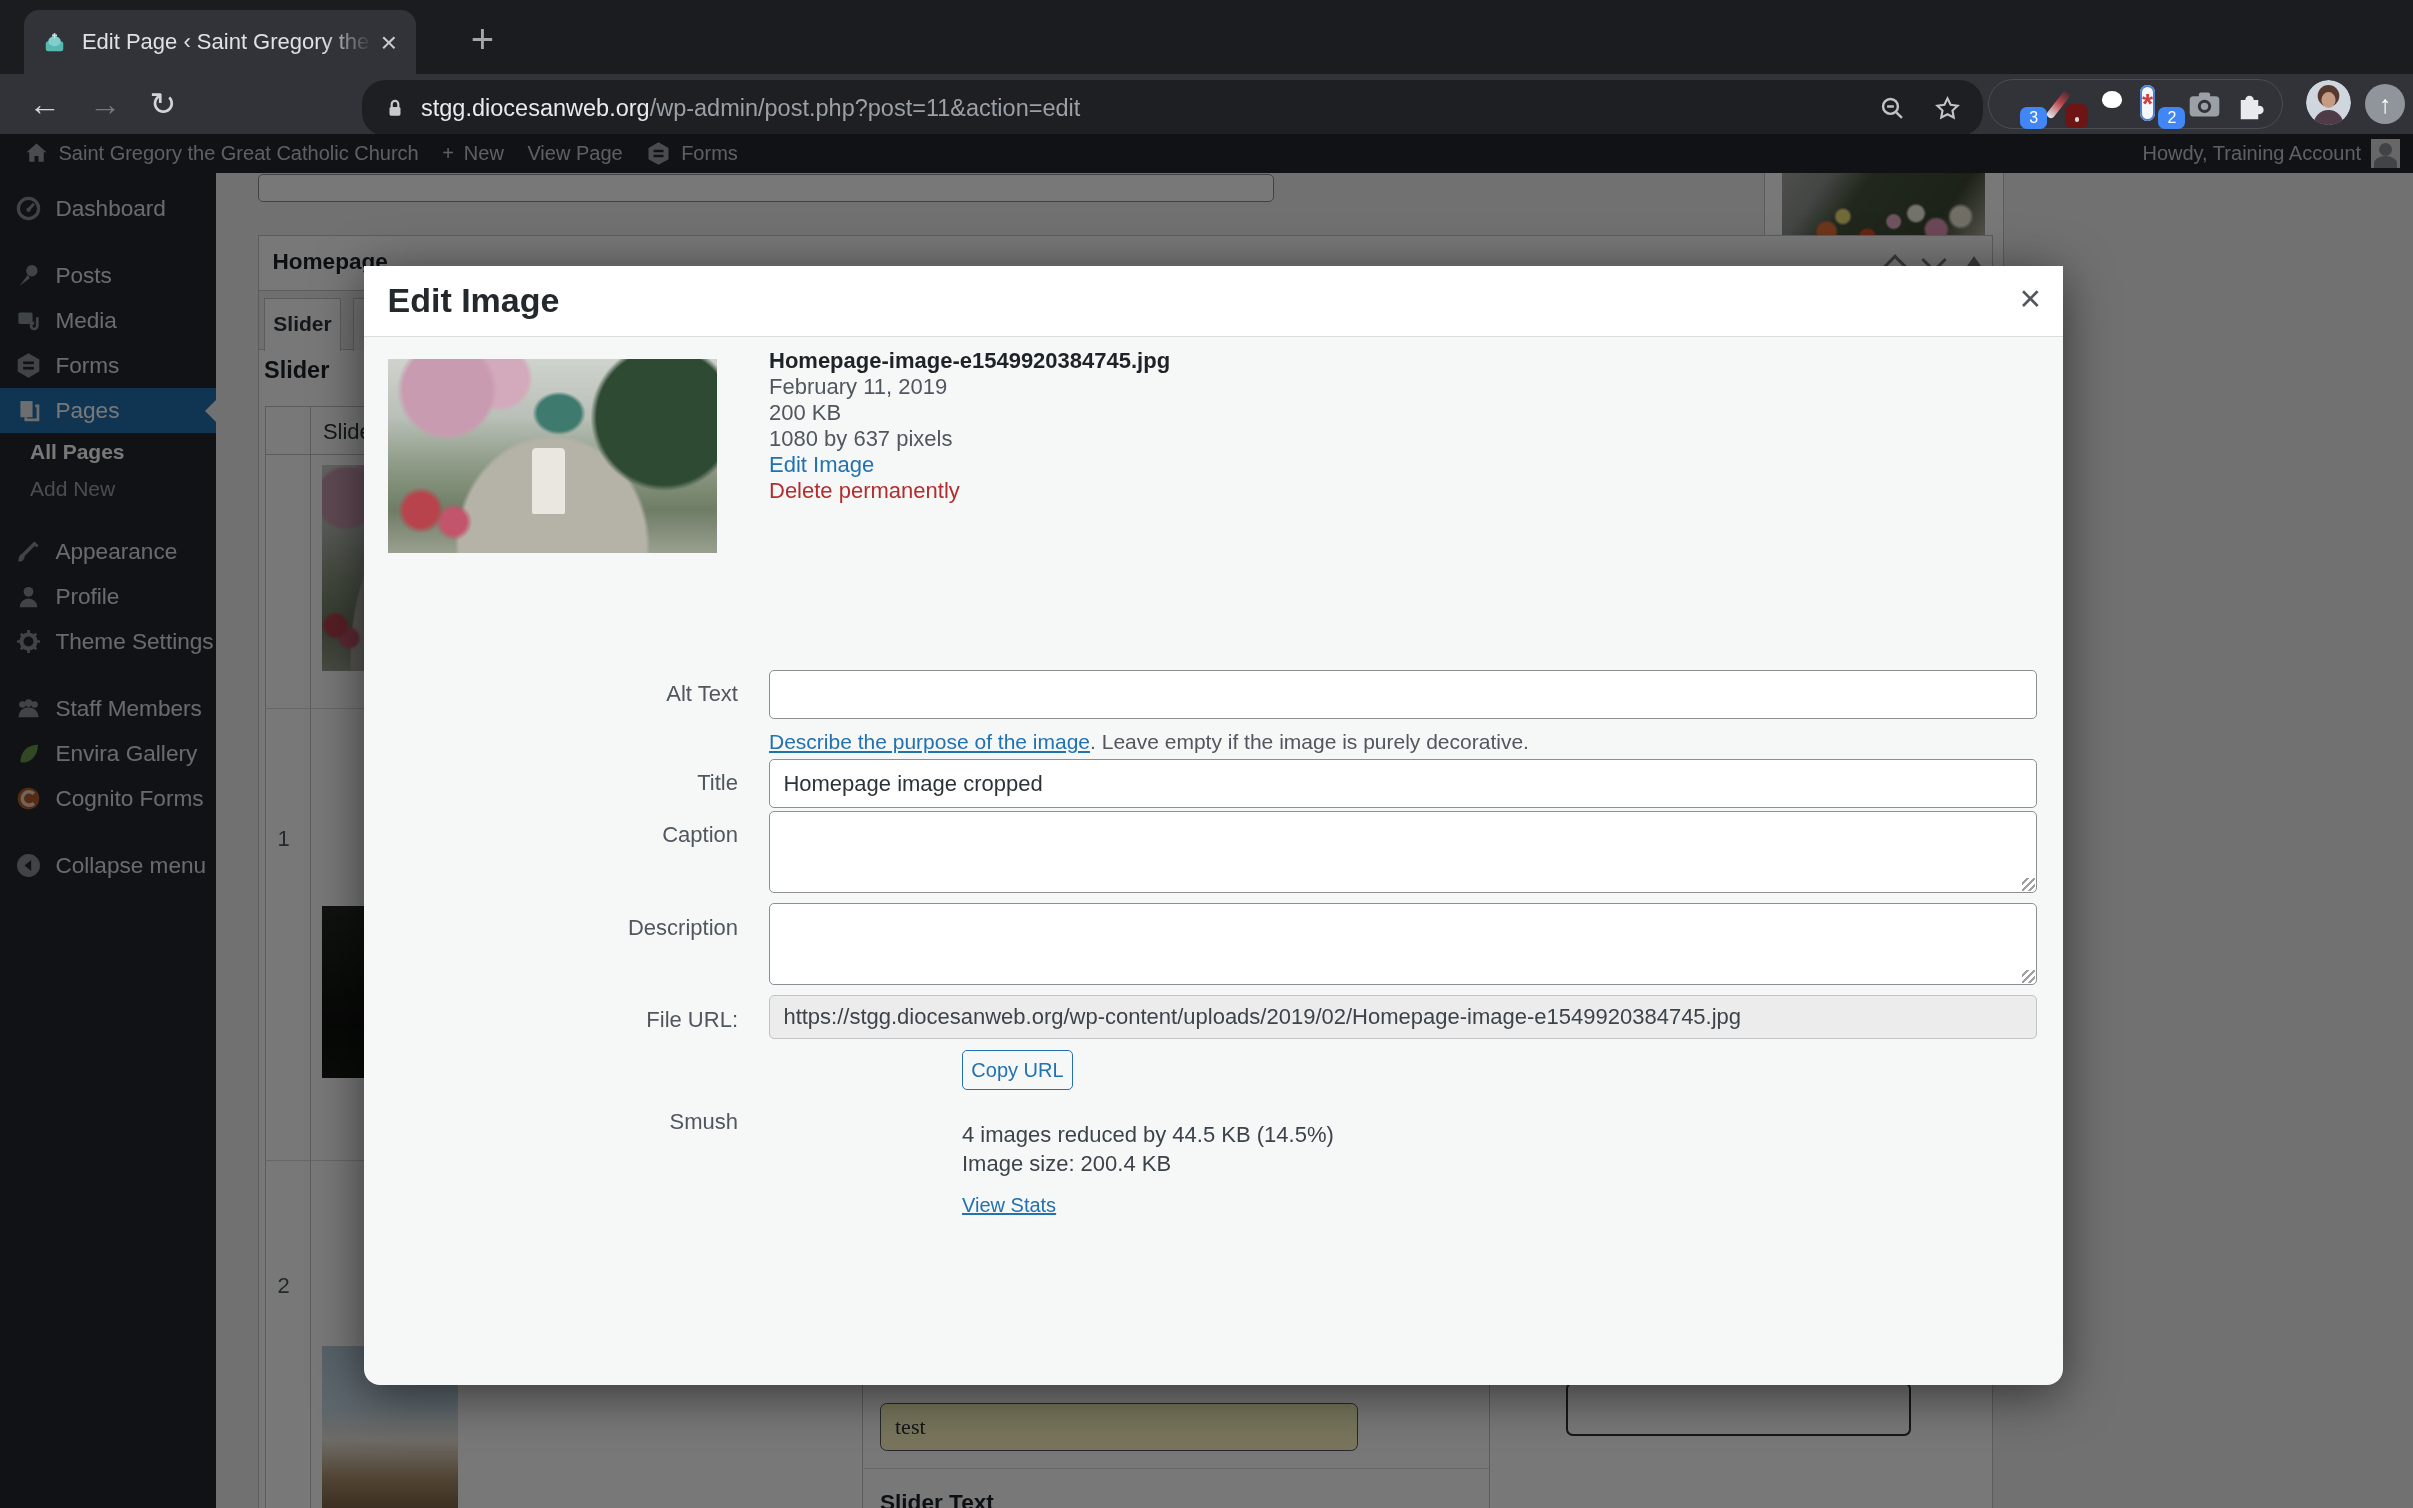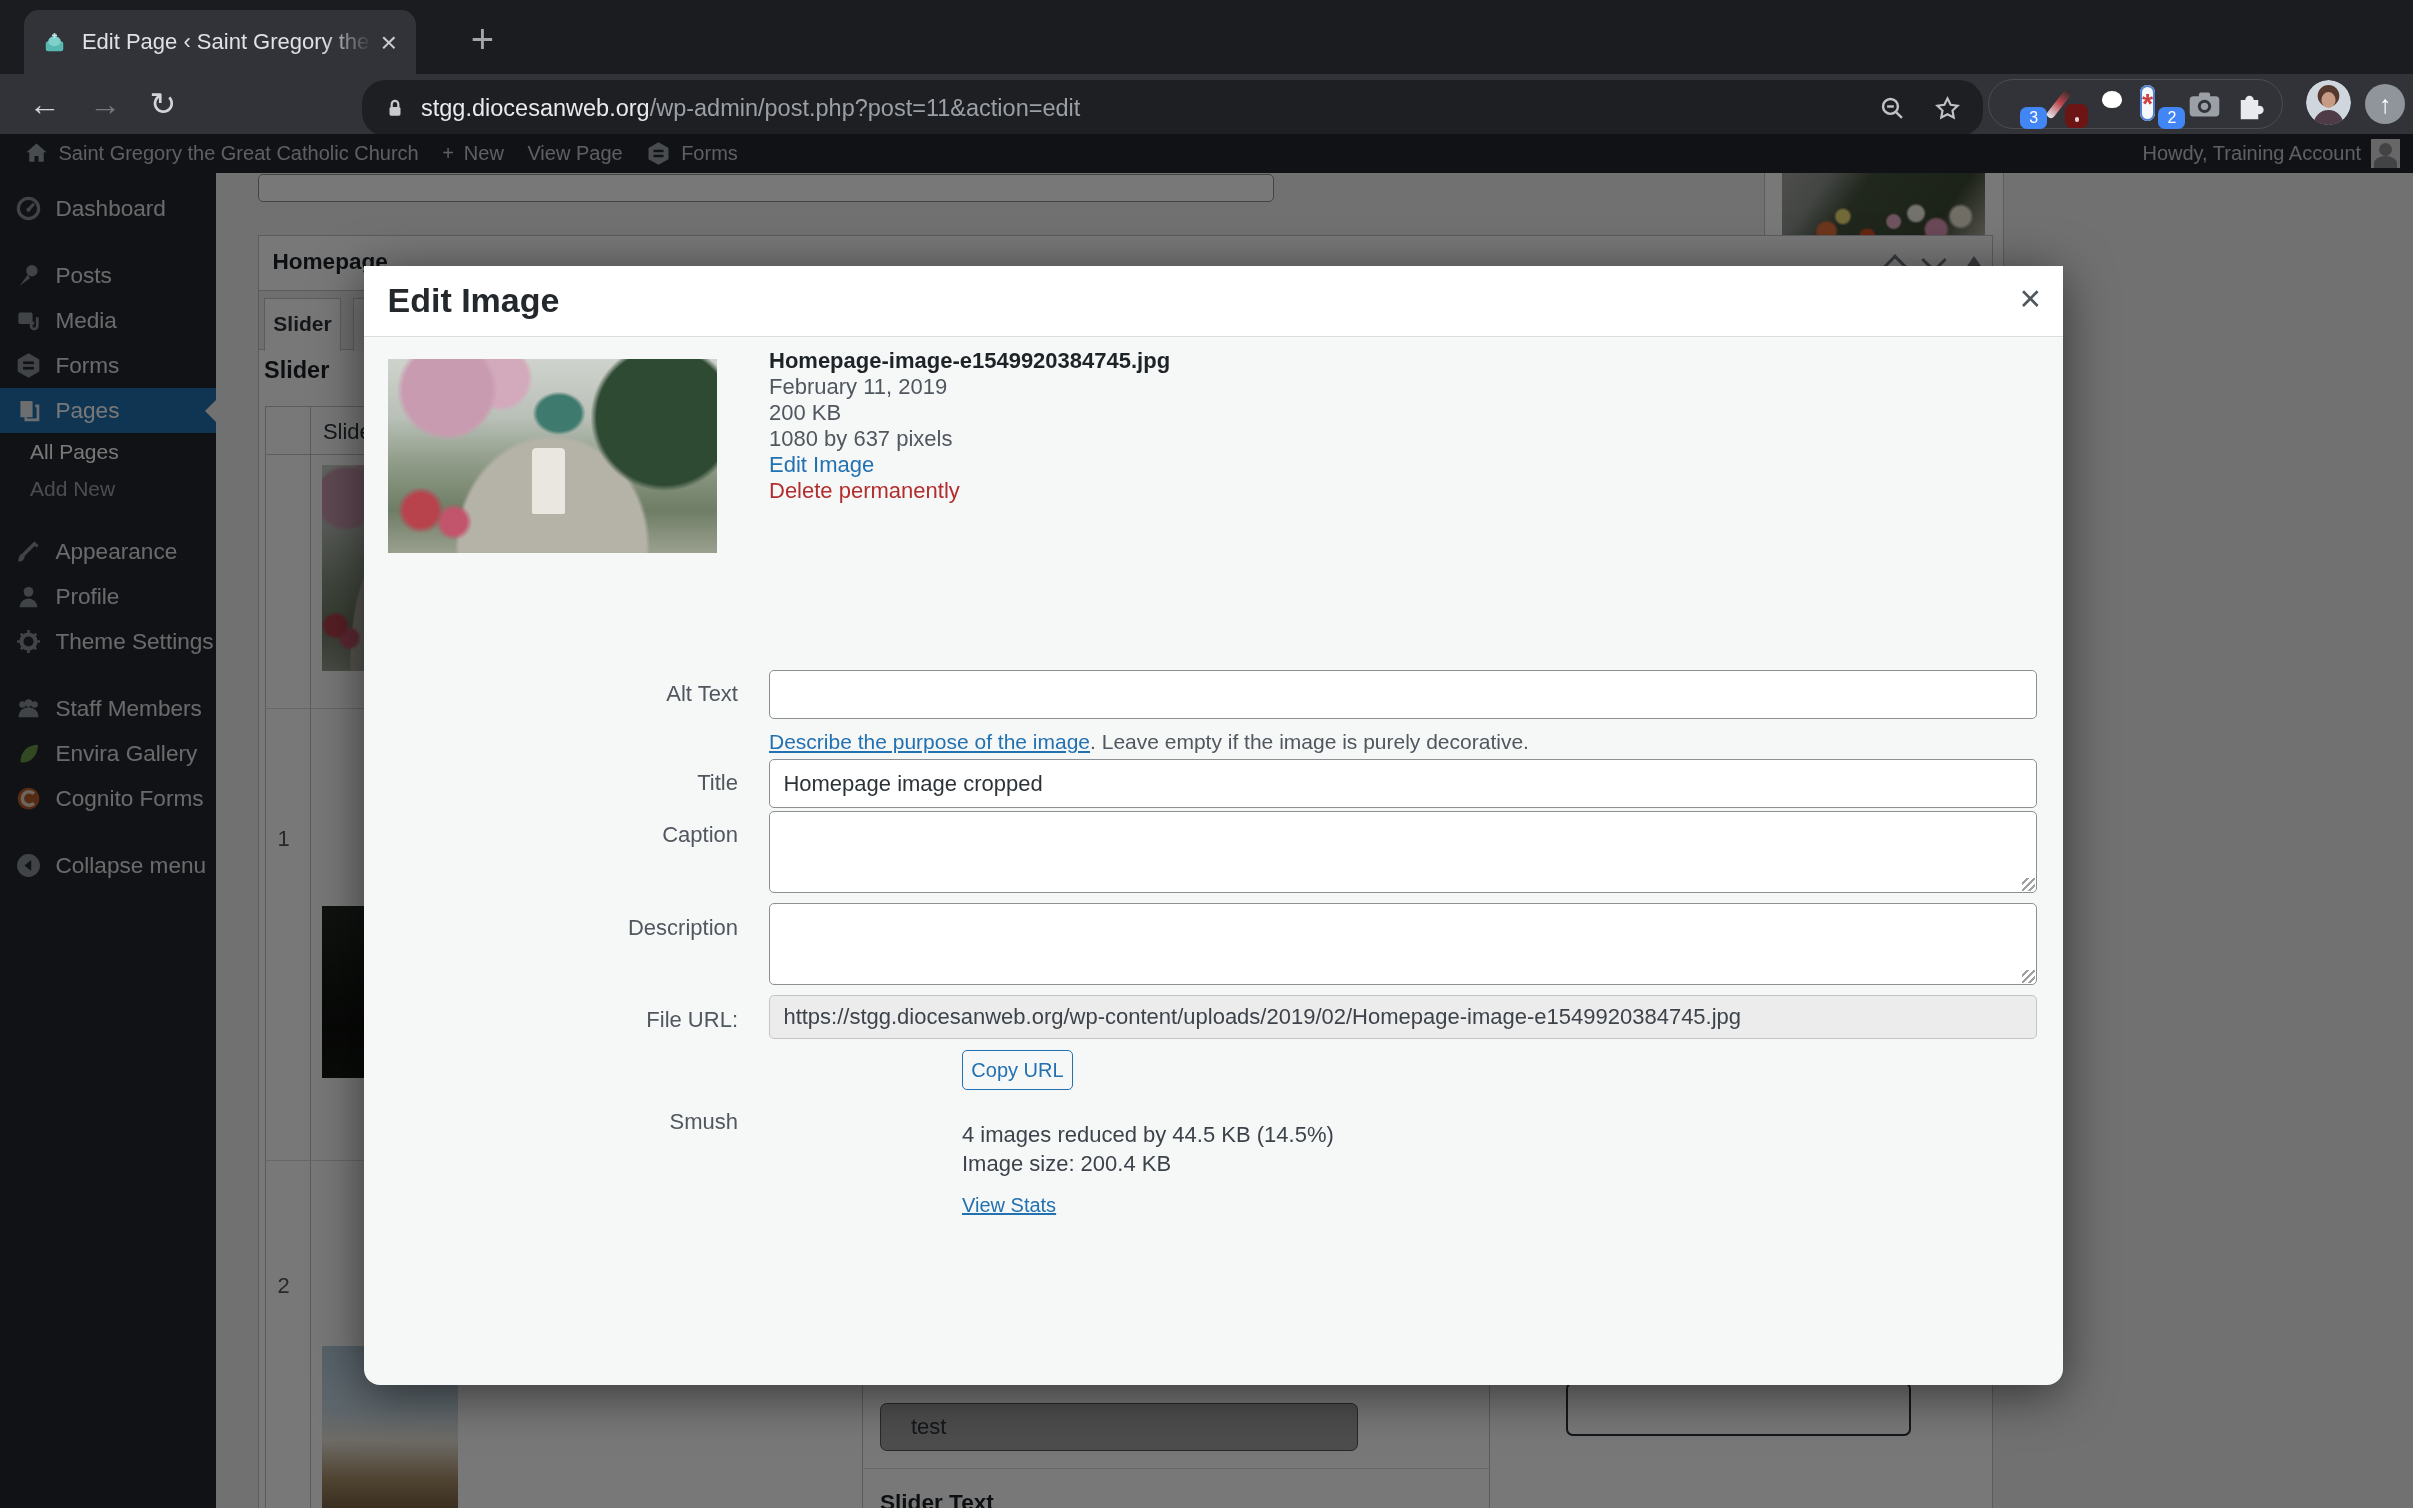--- a/index.html
+++ b/index.html
@@ -64,21 +64,21 @@
   .ab-avatar i{position:absolute;left:7.5px;top:3.4px;width:13.4px;height:13.4px;border-radius:50%;background:#8c8f94;}
   .ab-avatar b{position:absolute;left:2.5px;top:17px;width:23.5px;height:15px;border-radius:50% 50% 0 0;background:#8c8f94;}
 
   .sidebar{position:absolute;left:0;top:39px;width:216px;height:1336px;background:#23282d;color:#dfe1e4;}
   .mi{position:relative;height:45px;display:flex;align-items:center;font-size:22.6px;}
   .mi .ico{width:27px;height:27px;margin:0 13.4px 0 15px;color:#8b9095;flex:0 0 auto;}
   .mi-active{background:#2271b1;}
   .mi-active::after{content:"";position:absolute;right:0;top:50%;margin-top:-11px;
     border-top:11px solid transparent;border-bottom:11px solid transparent;border-right:11px solid #f0f0f1;}
   .sub{height:37px;display:flex;align-items:center;font-size:21px;color:#9ea3a8;padding-left:30px;}
-  .sub.current{color:#fff;font-weight:normal;}
+  .sub.current{color:#fff;font-weight:bold;}
   .spacer16{height:13.4px;} .spacer26{height:22px;}
 
   .content{position:absolute;left:216px;top:39px;width:2197px;height:1336px;background:#f0f0f1;overflow:hidden;}
   .panel{background:#fff;border:1.7px solid #c3c4c7;box-sizing:border-box;}
   .title-sliver{position:absolute;left:42px;top:0.8px;width:1016px;height:28px;background:#fff;
     border:1.7px solid #8c8f94;border-radius:5px;box-sizing:border-box;}
   .publish-box{position:absolute;left:1625px;top:-50px;width:144px;height:83px;}
   .publish-update{position:absolute;left:1647px;top:-10px;width:102px;height:39px;background:#2271b1;border-radius:5px;}
   .featured-box{position:absolute;left:1548px;top:-67px;width:240px;height:266px;}
   .featured-img{position:absolute;left:1566px;top:-2.5px;width:203px;height:101px;
@@ -130,22 +130,22 @@
   .church-img::after{content:"";position:absolute;left:44%;top:46%;width:10%;height:34%;
     background:#e9e7df;border-radius:4.2px 4.2px 1.7px 1.7px;}
   .dark-img{background:linear-gradient(180deg,#232823,#0e120e 70%,#161a14);}
   .steeple-img{background:
       radial-gradient(circle at 50% 18%,#f4f6f8 0 4%,transparent 5%),
       linear-gradient(180deg,#b7cedd 0%,#c8dbe7 38%,#e9e4da 58%,#a98f6a 82%,#7c6346 100%);}
   .hp-vline1{position:absolute;left:603px;top:170px;bottom:0;border-left:1.7px solid #c3c4c7;}
   .hp-vline2{position:absolute;left:1230px;top:55px;bottom:0;border-left:1.7px solid #c3c4c7;}
   .slider-title-label{position:absolute;left:636px;top:1128px;font-size:22.6px;font-weight:bold;color:#1d2327;}
   .slider-title-input{position:absolute;left:621px;top:1167px;width:478px;height:48px;
-    border:1.7px solid #50575e;border-radius:6.7px;background:#a3a3a3;box-sizing:border-box;
-    font-size:22px;color:#2c3338;padding-left:30px;font-family:Liberation Sans, sans-serif;}
+    border:1.7px solid #50575e;border-radius:6.7px;background:#fef9c3;box-sizing:border-box;
+    font-size:22px;color:#2c3338;padding-left:14px;font-family:Liberation Serif, serif;}
   .hp-fieldline{position:absolute;left:605px;top:1232px;width:625px;border-bottom:1.7px solid #dcdcde;}
   .slider-text-label{position:absolute;left:621px;top:1254px;font-size:22.6px;font-weight:bold;color:#1d2327;}
   .right-outline-box{position:absolute;left:1307px;top:1146px;width:345px;height:54px;
     border:2.5px solid #2c3338;border-radius:6.7px;box-sizing:border-box;}
 
   .overlay{position:absolute;left:0;top:134px;width:2413px;height:1374px;background:rgba(0,0,0,0.53);z-index:50;}
 
   
   .modal{position:absolute;left:364px;top:266px;width:1699px;height:1119px;background:#f6f7f7;
     z-index:100;box-shadow:0 8.4px 50px rgba(0,0,0,.55);border-radius:16px;}

